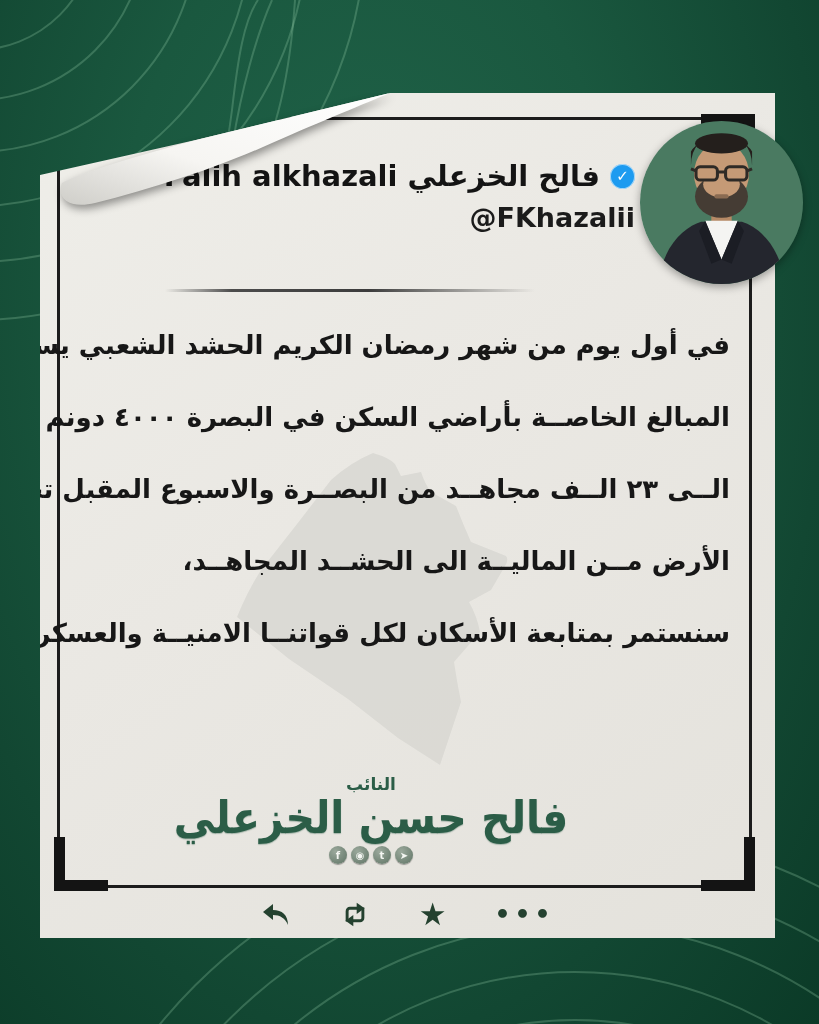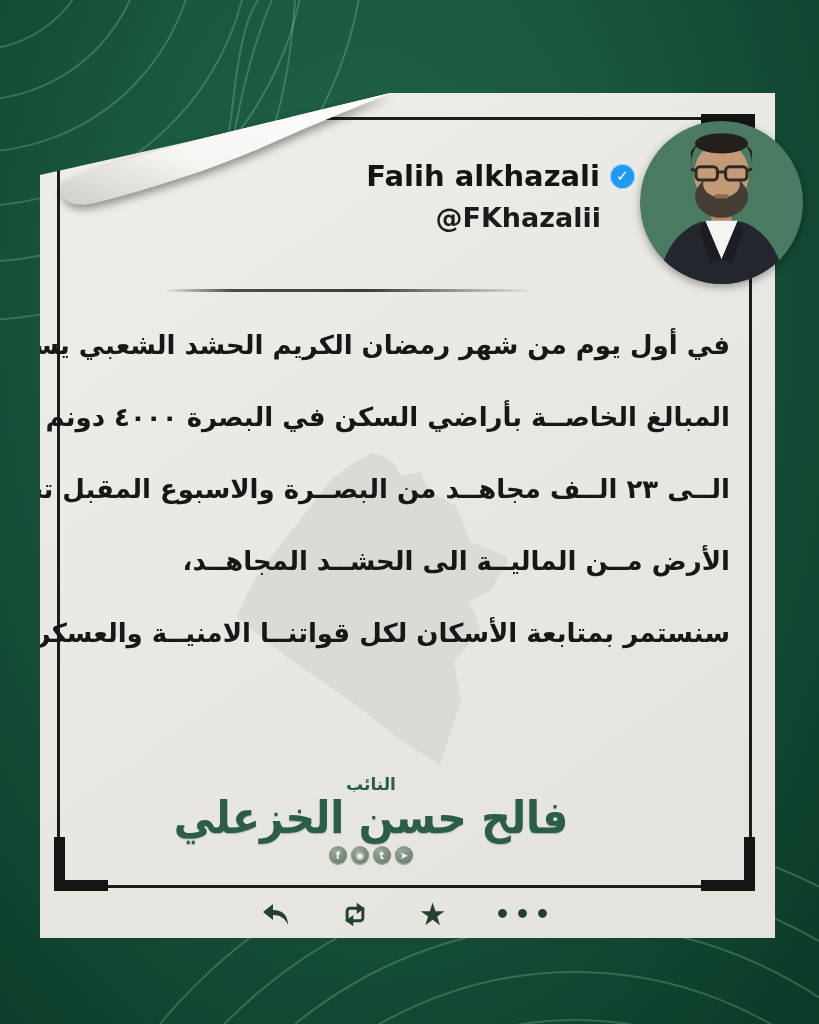--- a/index.html
+++ b/index.html
@@ -28,21 +28,21 @@
   .br.br-h{bottom:-6px;right:-6px;width:54px;height:11px;}
   .br.br-v{bottom:-6px;right:-6px;width:11px;height:54px;}
   
   .header{position:absolute;top:66px;left:30px;width:565px;display:flex;
     flex-direction:column;align-items:flex-end;gap:9px;}
   .name-row{display:flex;align-items:center;gap:10px;direction:ltr;}
   .name-en,.name-ar{font-size:29px;font-weight:bold;color:#141414;white-space:nowrap;}
   .badge{width:25px;height:25px;border-radius:50%;background:#1d9bf0;color:#fff;
     display:flex;align-items:center;justify-content:center;font-size:15px;font-weight:bold;
     box-shadow:0 0 0 1px rgba(255,255,255,.6) inset;}
-  .handle{font-size:27px;font-weight:bold;color:#1b1b1b;margin-right:34px;direction:ltr;text-align:center;}
+  .handle{font-size:27px;font-weight:bold;color:#1b1b1b;direction:ltr;text-align:center;}
   .divider{position:absolute;left:125px;top:196px;width:370px;height:3px;
     background:linear-gradient(90deg,rgba(70,70,70,0) 0%,#4c4c4c 18%,#3c3c3c 55%,rgba(70,70,70,0) 100%);
     border-radius:2px;}
   
   .map{position:absolute;left:195px;top:357px;z-index:0;opacity:.85;}
   
   .body-text{position:absolute;left:38px;top:216px;width:652px;z-index:1;direction:rtl;}
   .tline{font-size:26px;font-weight:bold;color:#171717;height:72px;line-height:72px;
     white-space:nowrap;text-align:right;}
   .tline.just{text-align:justify;text-align-last:justify;}
@@ -95,20 +95,21 @@
     <div class="br tr-v"></div>
     <div class="br bl-h"></div>
     <div class="br bl-v"></div>
     <div class="br br-h"></div>
     <div class="br br-v"></div>
   </div>
 
   <div class="header">
     <div class="name-row">
       <span class="name-en">Falih alkhazali</span>
+      <span class="name-ar">فالح الخزعلي</span>
       <span class="badge">✓</span>
     </div>
     <div class="handle">@FKhazalii</div>
   </div>
 
   <div class="divider"></div>
 
   <svg class="map" width="275" height="320" viewBox="0 0 275 320">
     <path fill="#d9d8d3" d="M138,3 Q155,8 160,14 L166,26 L186,22 Q190,34 196,42 L221,56
       Q228,74 236,92 L271,106 Q274,110 270,116 L256,140 L234,152 Q242,166 245,182

